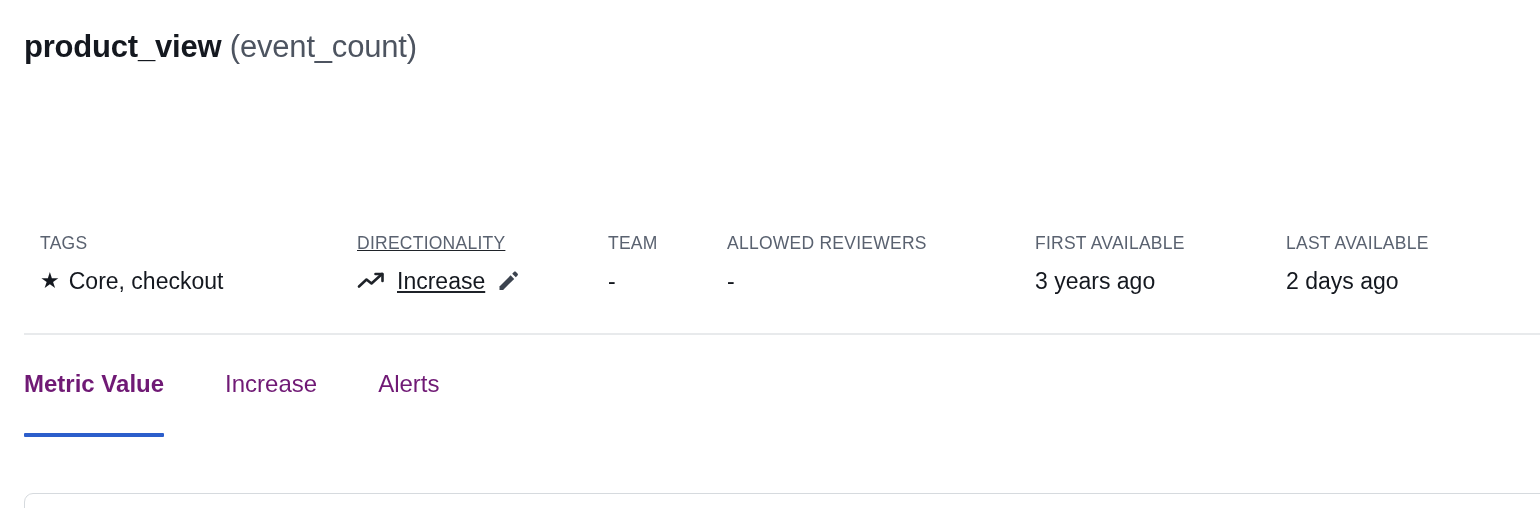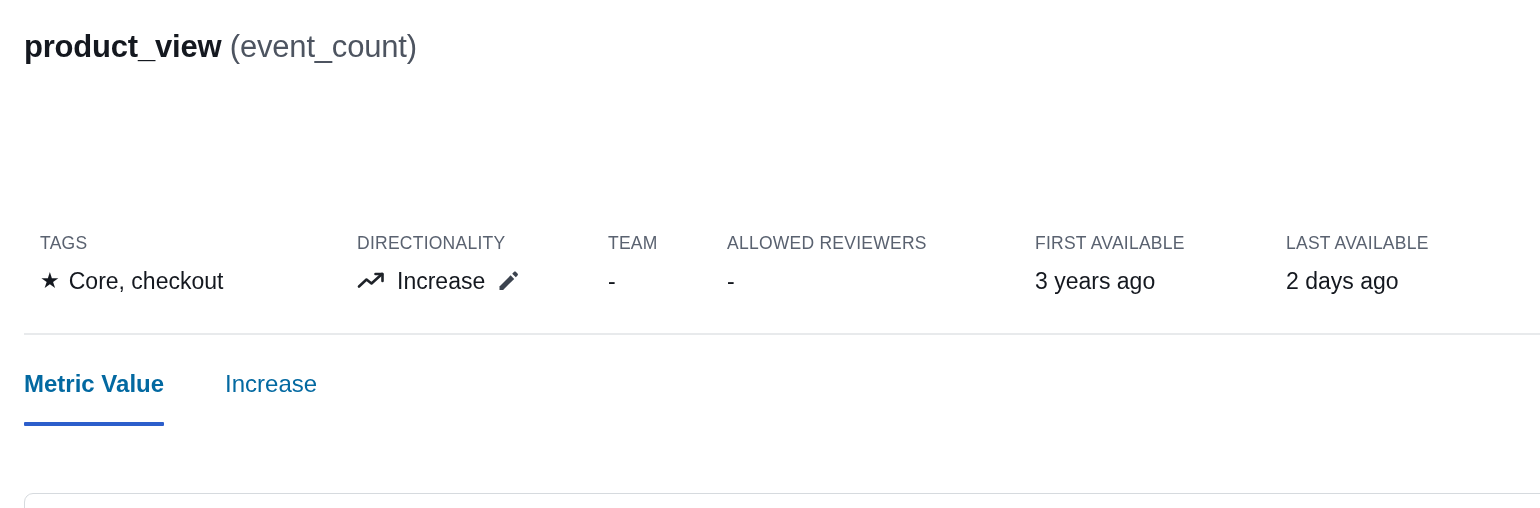--- a/index.html
+++ b/index.html
@@ -142,23 +142,23 @@
     position: absolute;
     left: 24px;
     top: 368px;
     display: flex;
     align-items: flex-end;
   }
   .tab {
     position: relative;
     font-size: 24px;
     line-height: 32px;
-    color: #0369a1;
+    color: #701a75;
     cursor: pointer;
-    padding-bottom: 26px;
+    padding-bottom: 37px;
     white-space: nowrap;
   }
   .tab + .tab { margin-left: 61px; }
   .tab.active { font-weight: 700; }
   .tab.active::after {
     content: "";
     position: absolute;
     left: 0;
     right: 0;
     bottom: 0;
@@ -196,21 +196,21 @@
   <div class="meta">
 
     <div class="meta-col" style="left:40px;">
       <div class="meta-label">TAGS</div>
       <div class="meta-value">
         <span class="star">★</span>
         <span>Core, checkout</span>
       </div>
     </div>
 
-    <div class="meta-col" style="left:357px;">
+    <div class="meta-col" style="left:357px;text-decoration:underline;">
       <div class="meta-label">DIRECTIONALITY</div>
       <div class="meta-value">
         <span class="trend-icon">
           <svg width="30" height="20" viewBox="0 0 30 20" fill="none" xmlns="http://www.w3.org/2000/svg">
             <path d="M2 15.5 L9.5 8.5 L14.5 12.5 L25 3" stroke="#1f2329" stroke-width="2.6" stroke-linecap="round" stroke-linejoin="round"></path>
             <path d="M18.5 3 L25.5 3 L25.5 10" stroke="#1f2329" stroke-width="2.6" stroke-linecap="round" stroke-linejoin="round" fill="none"></path>
           </svg>
         </span>
         <span>Increase</span>
         <span class="pencil-icon">
@@ -246,17 +246,20 @@
 
   <div class="divider"></div>
 
   <div class="tabs">
     <div class="tab active">
       <span>Metric Value</span>
     </div>
     <div class="tab">
       <span>Increase</span>
     </div>
+    <div class="tab">
+      <span>Alerts</span>
+    </div>
   </div>
 
   <div class="content-card"></div>
 
 </div>
 
 </body></html>

